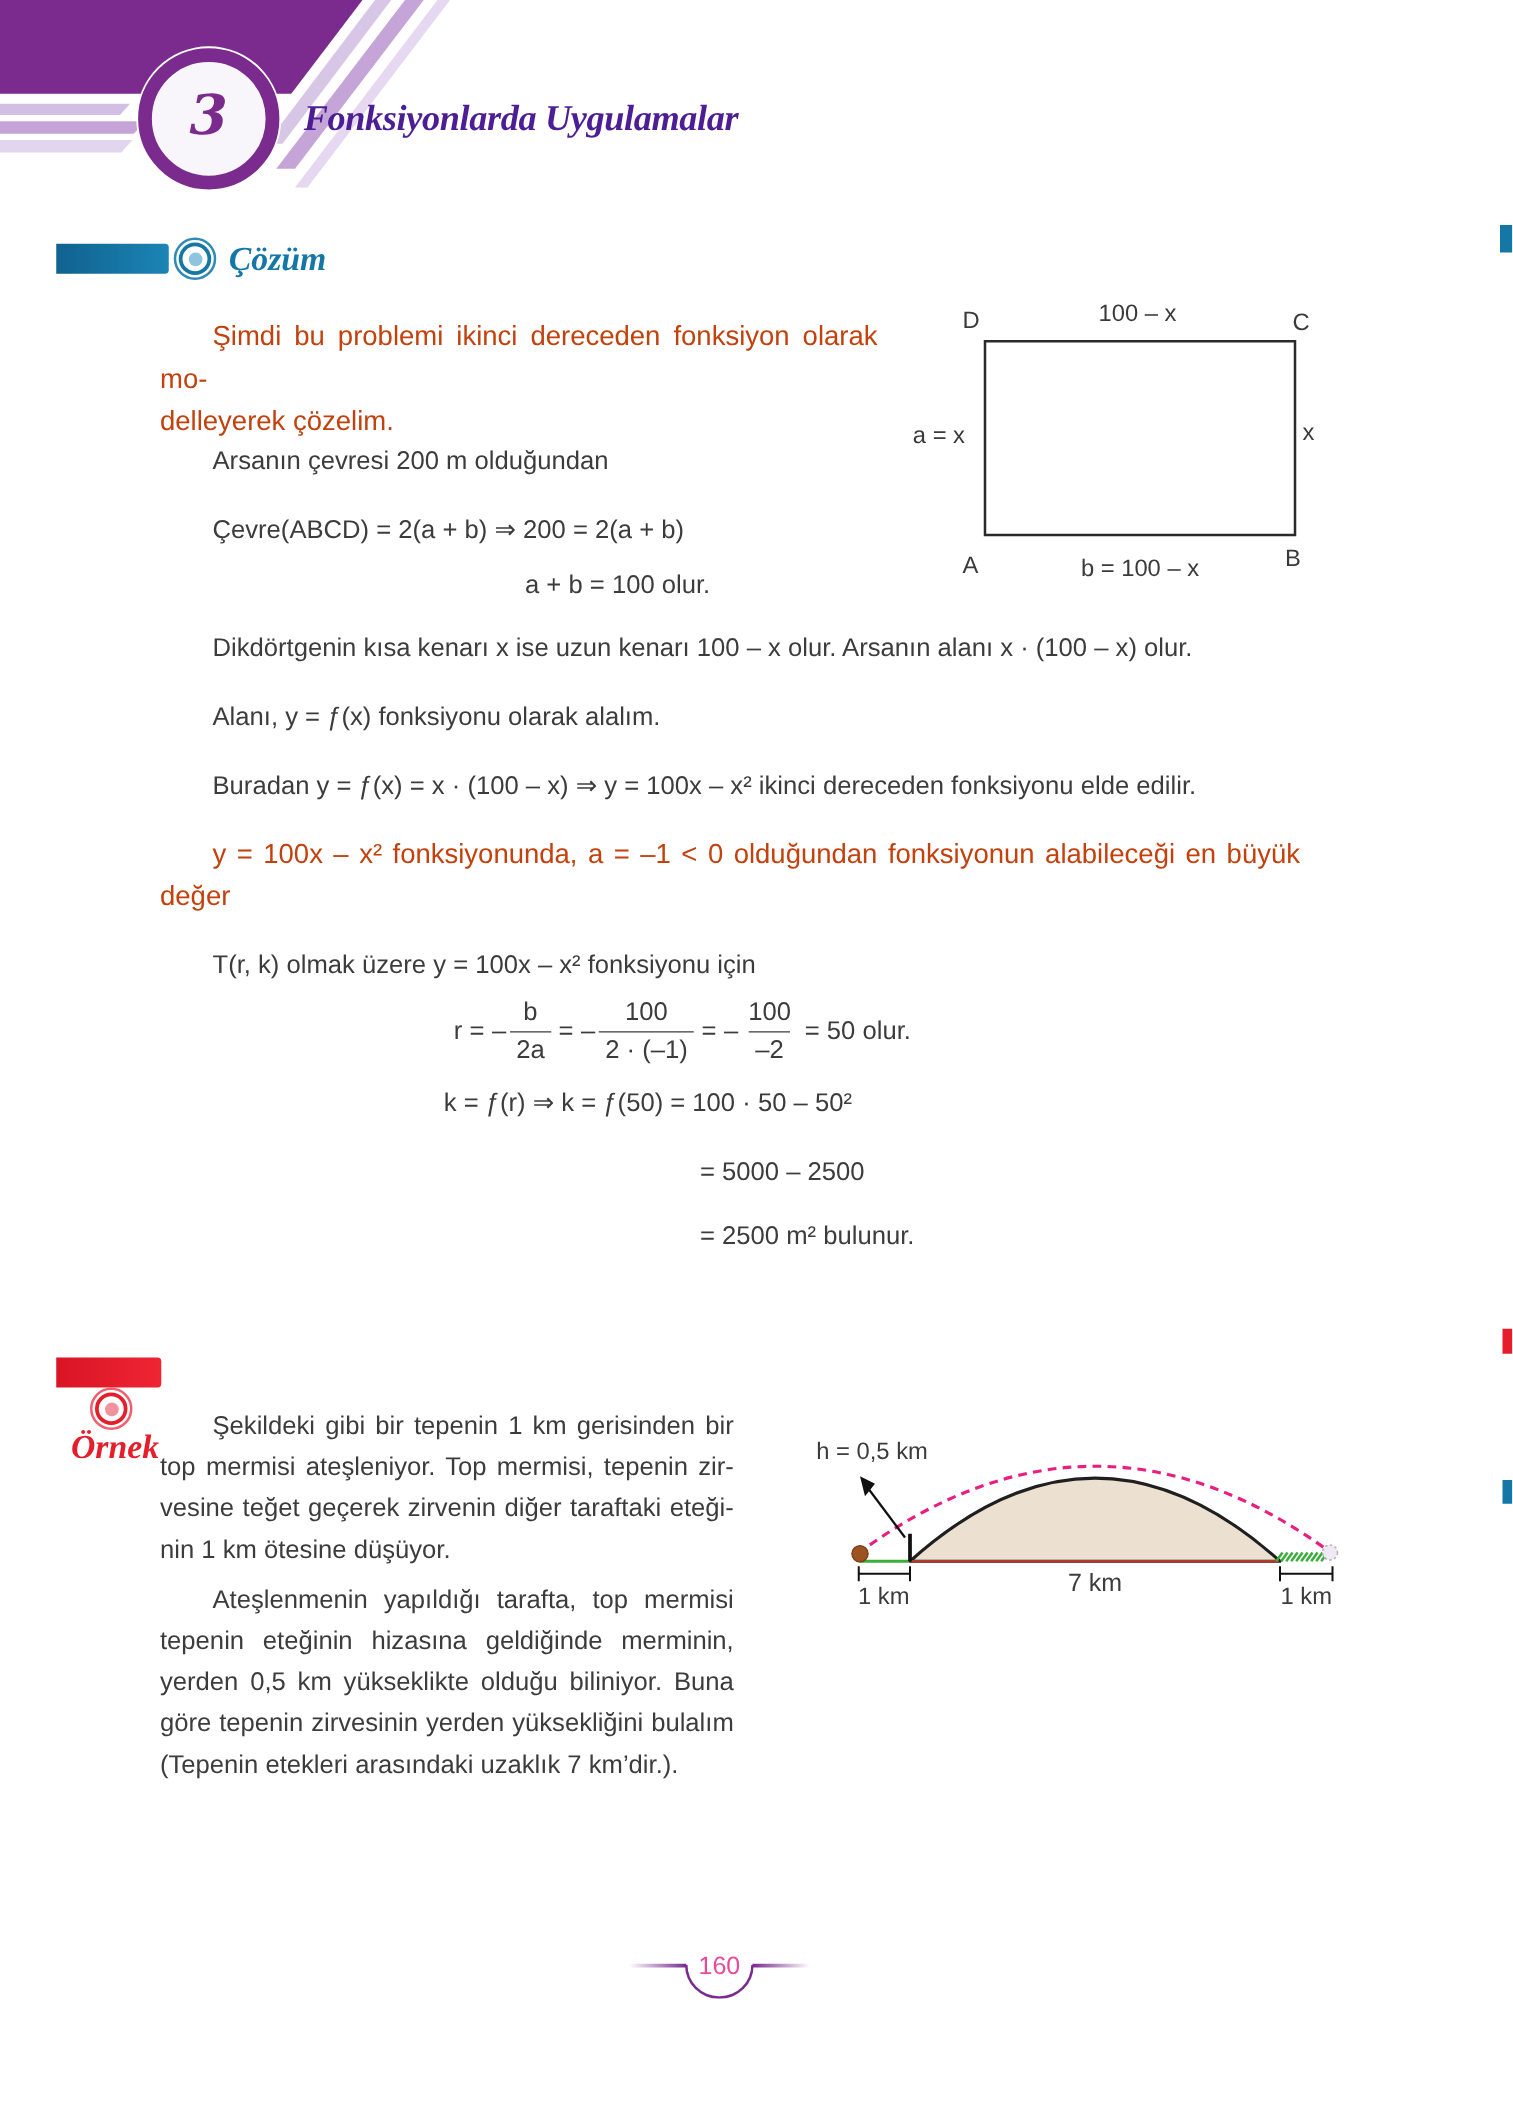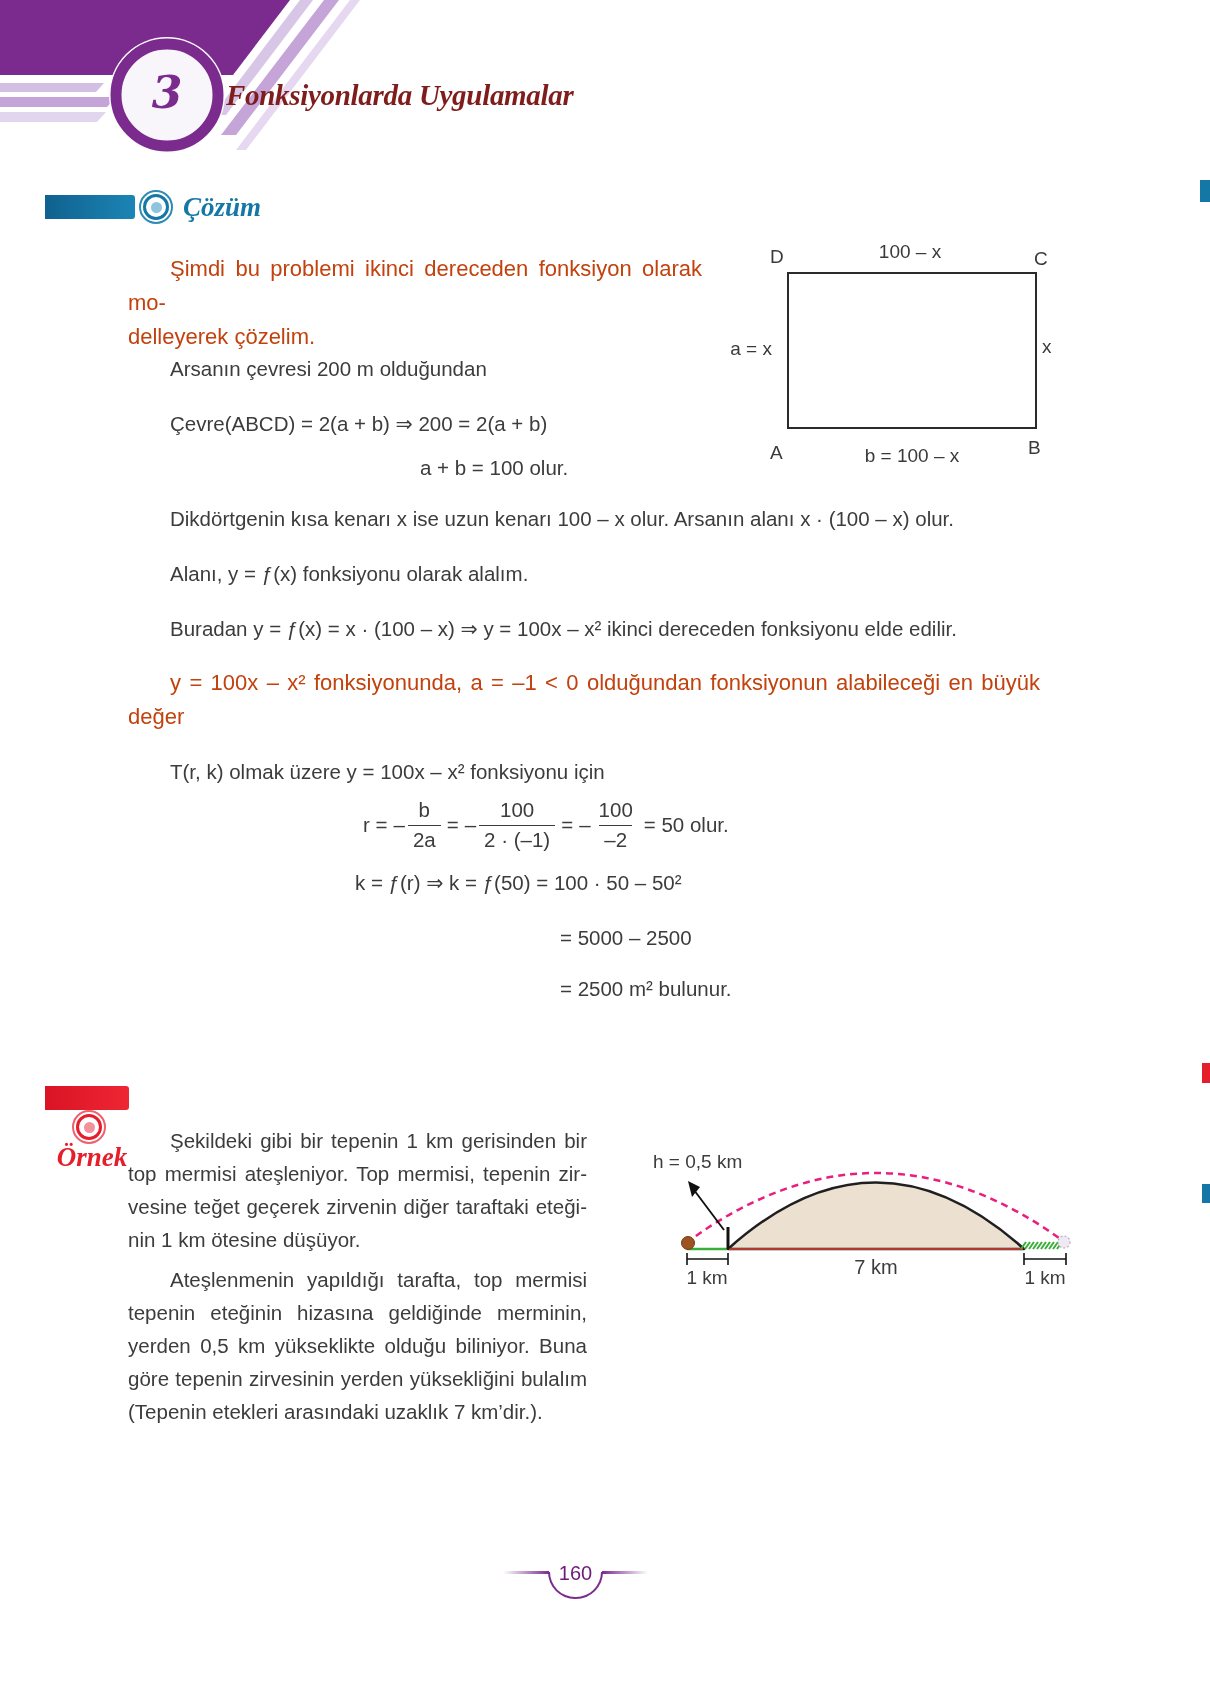--- a/index.html
+++ b/index.html
@@ -11,22 +11,22 @@
   .t{position:absolute;font-size:20.5px;line-height:1.15;color:#3c3c3c;white-space:nowrap;}
   .blk{position:absolute;font-size:22px;line-height:34px;color:#c2410c;}
   .j{text-align:justify;text-align-last:justify;}
   .ind{text-indent:42px;}
   
   .chapter-number{
     position:absolute;left:145px;top:68px;width:44px;text-align:center;
     font:italic bold 44px/1.15 "DejaVu Serif","Liberation Serif",serif;color:#7a2b8d;
   }
   .chapter-title{
-    position:absolute;left:226px;top:80px;
-    font:italic bold 29px/1.1 "Liberation Serif","DejaVu Serif",serif;color:#7f1d1d;letter-spacing:-0.3px;
+    position:absolute;left:243px;top:80px;
+    font:italic bold 29px/1.1 "Liberation Serif","DejaVu Serif",serif;color:#4c1d95;letter-spacing:-0.3px;
   }
   
   .shead{position:absolute;display:flex;align-items:center;}
   .shead .bar{height:24px;border-radius:0 3px 3px 0;}
   .ring-icon{display:flex;align-items:center;justify-content:center;border-radius:50%;margin-left:4px;}
   .ring-icon .r1{width:30px;height:30px;border-radius:50%;display:flex;align-items:center;justify-content:center;}
   .ring-icon .r2{width:20px;height:20px;border-radius:50%;display:flex;align-items:center;justify-content:center;}
   .ring-icon .r3{width:11px;height:11px;border-radius:50%;}
   .shead .lbl{font:italic bold 27px/1 "Liberation Serif","DejaVu Serif",serif;margin-left:10px;}
   .blue{color:#1577a6;}
@@ -43,21 +43,21 @@
   #example-block{position:absolute;left:128px;top:1124px;width:459px;font-size:20.5px;color:#3c3c3c;}
   #example-block .ln{line-height:33px;height:33px;}
   #example-block .p2{margin-top:7px;}
   
   .edge-marker{position:absolute;}
   
   .footer-line{position:absolute;height:2.5px;top:1571px;}
   #footer-arc{position:absolute;left:548px;top:1572px;width:55px;height:27px;box-sizing:border-box;
     border:2px solid #7a2b8d;border-top:none;border-radius:0 0 55px 55px;background:#fff;}
   #footer-page{position:absolute;left:548px;top:1562px;width:55px;text-align:center;
-    font-size:20px;color:#701a75;}
+    font-size:20px;color:#ec4899;}
 </style>
 </head>
 <body>
 
 <div id="page">
 
   <svg class="abs" style="left:0;top:0;" width="1210" height="180" viewBox="0 0 1210 180">
     <polygon points="0,0 290,0 233,75 0,75" fill="#7a2b8d"></polygon>
     <polygon points="300,0 313,0 226,115 213,115" fill="#d8c6e7"></polygon>
     <polygon points="324,0 339,0 236,135 221,135" fill="#c5a5d8"></polygon>

